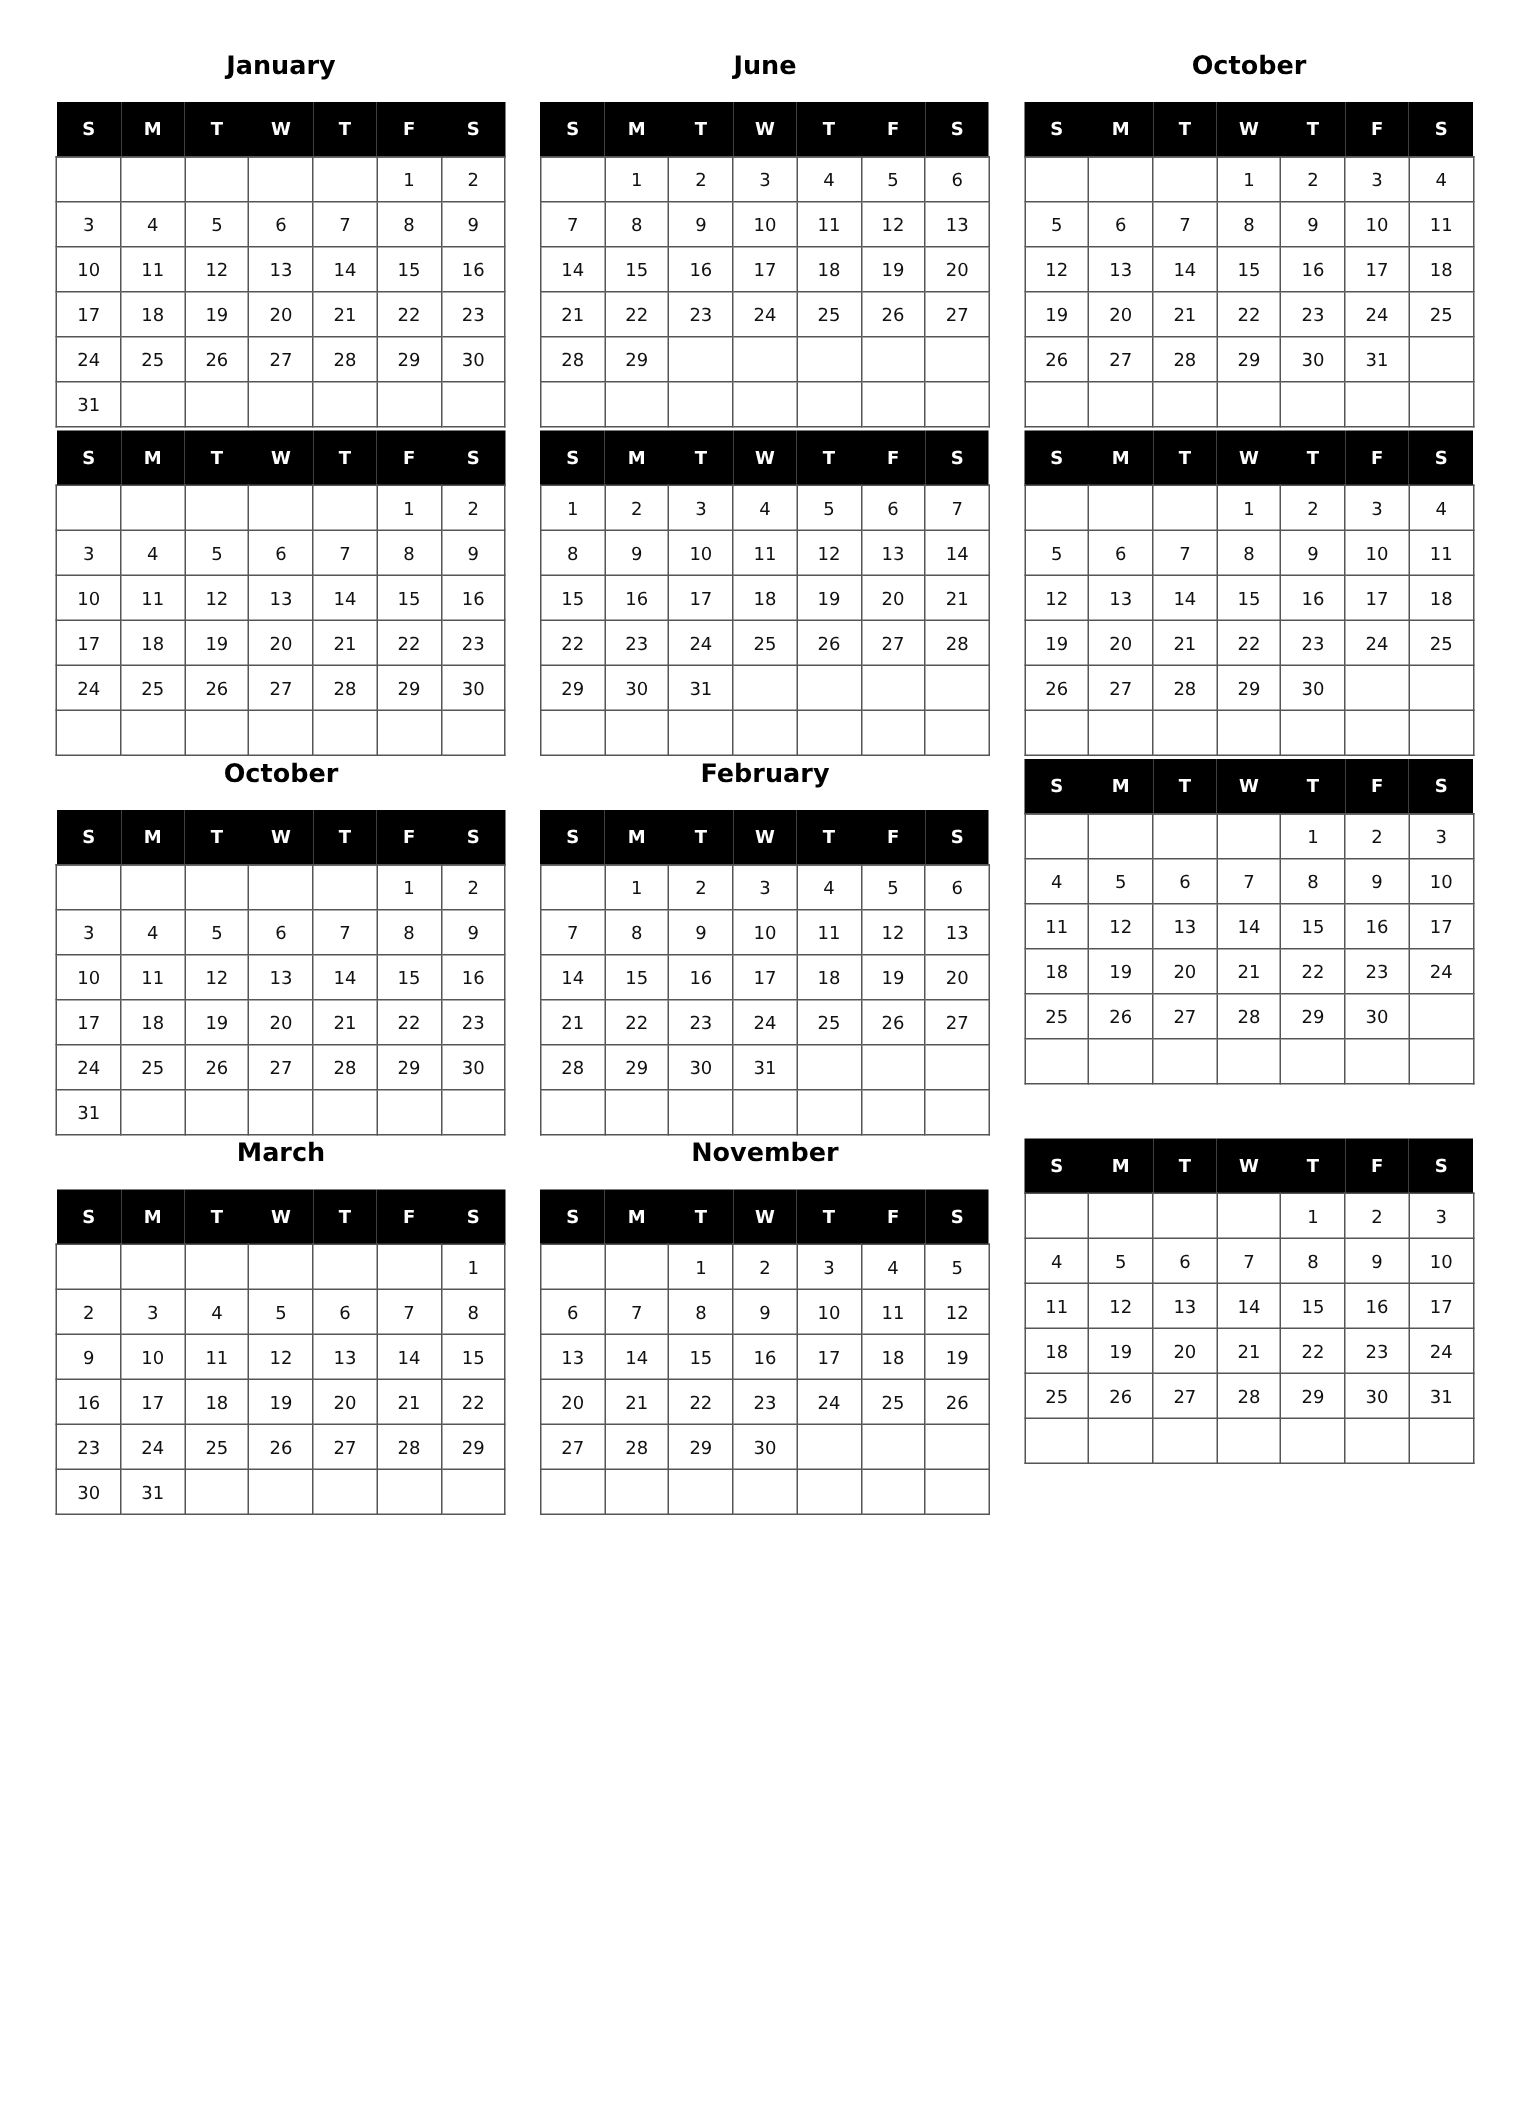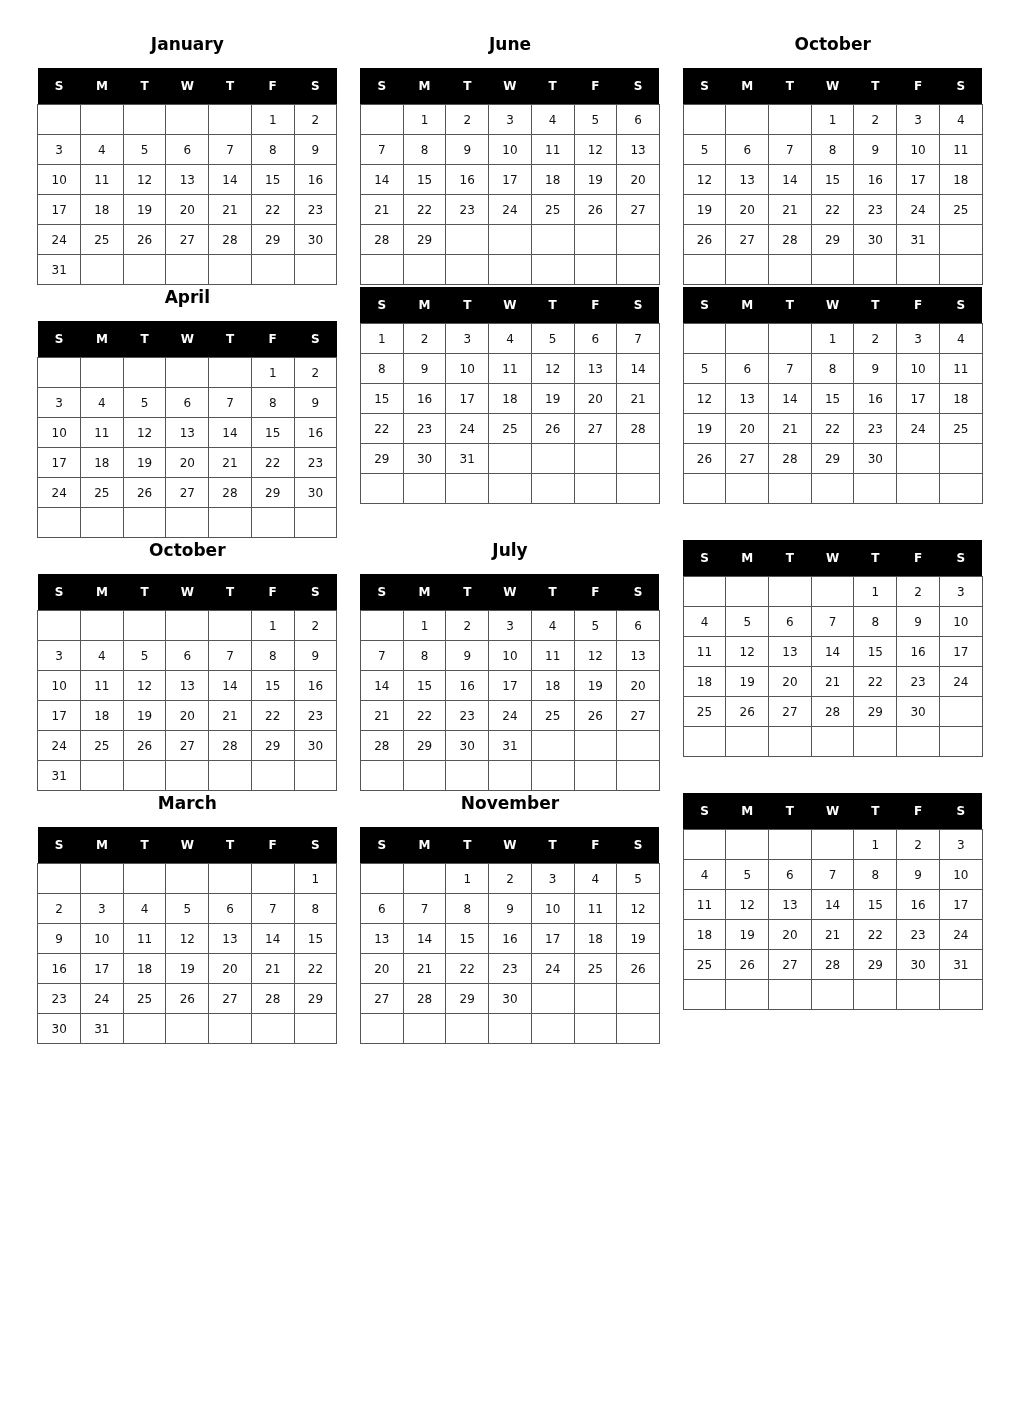--- a/index.html
+++ b/index.html
@@ -292,21 +292,20 @@
               <td class="empty"></td>
               <td class="empty"></td>
               <td class="empty"></td>
               <td class="empty"></td>
               <td class="empty"></td>
             </tr>
           </tbody>
         </table>
       </div>
       <div class="month">
-        <div class="month-name">April</div>
         <table class="cal">
           <thead>
             <tr>
               <th>S</th>
               <th>M</th>
               <th>T</th>
               <th>W</th>
               <th>T</th>
               <th>F</th>
               <th>S</th>
@@ -578,21 +577,21 @@
               <td class="empty"></td>
               <td class="empty"></td>
               <td class="empty"></td>
               <td class="empty"></td>
               <td class="empty"></td>
             </tr>
           </tbody>
         </table>
       </div>
       <div class="month">
-        <div class="month-name">July</div>
+        <div class="month-name">February</div>
         <table class="cal">
           <thead>
             <tr>
               <th>S</th>
               <th>M</th>
               <th>T</th>
               <th>W</th>
               <th>T</th>
               <th>F</th>
               <th>S</th>

